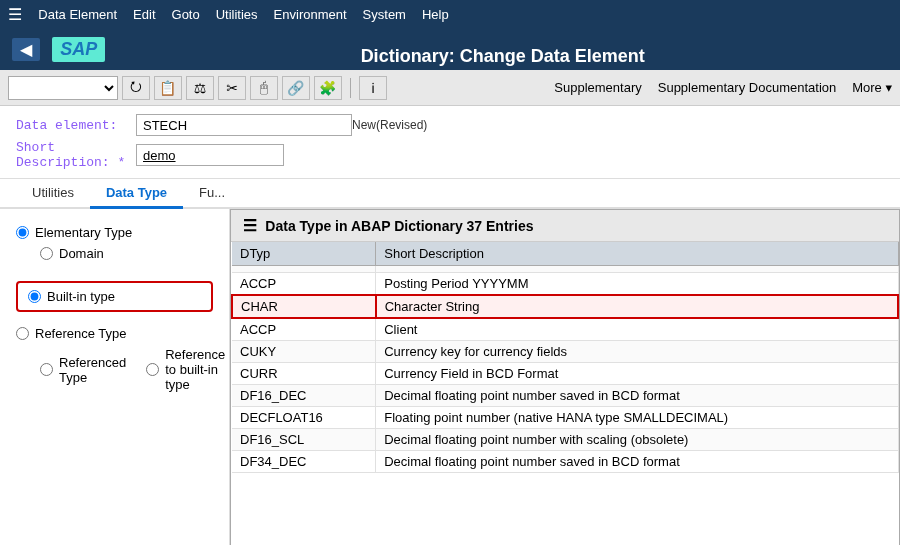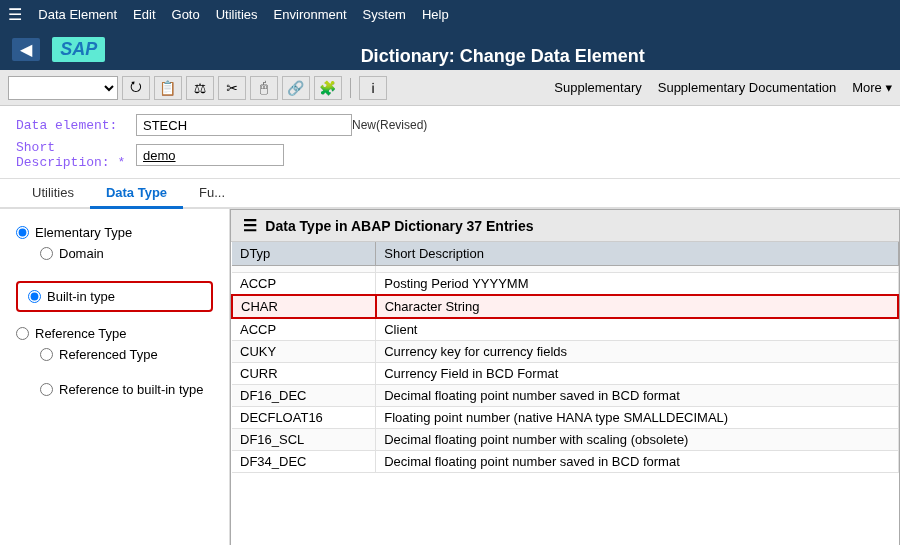--- a/index.html
+++ b/index.html
@@ -325,21 +325,21 @@
     <div class="builtin-box">
       <input type="radio" name="typesubkind" id="builtinRadio" checked="" style="">
       <label for="builtinRadio">Built-in type</label>
     </div>
 
     <div class="radio-group">
       <div class="radio-item">
         <input type="radio" name="typekind" id="refType" style="">
         <label for="refType">Reference Type</label>
       </div>
-      <div style="padding-left: 24px; display: flex; flex-direction: column; gap: 14px; margin-top: 6px;">
+      <div style="padding-left: 24px; display: flex; gap: 20px; margin-top: 6px;">
         <div class="radio-item">
           <input type="radio" name="typesubkind2" id="refdType" style="">
           <label for="refdType">Referenced Type</label>
         </div>
         <div class="radio-item">
           <input type="radio" name="typesubkind2" id="refBuiltin" style="">
           <label for="refBuiltin">Reference to built-in type</label>
         </div>
       </div>
     </div>

